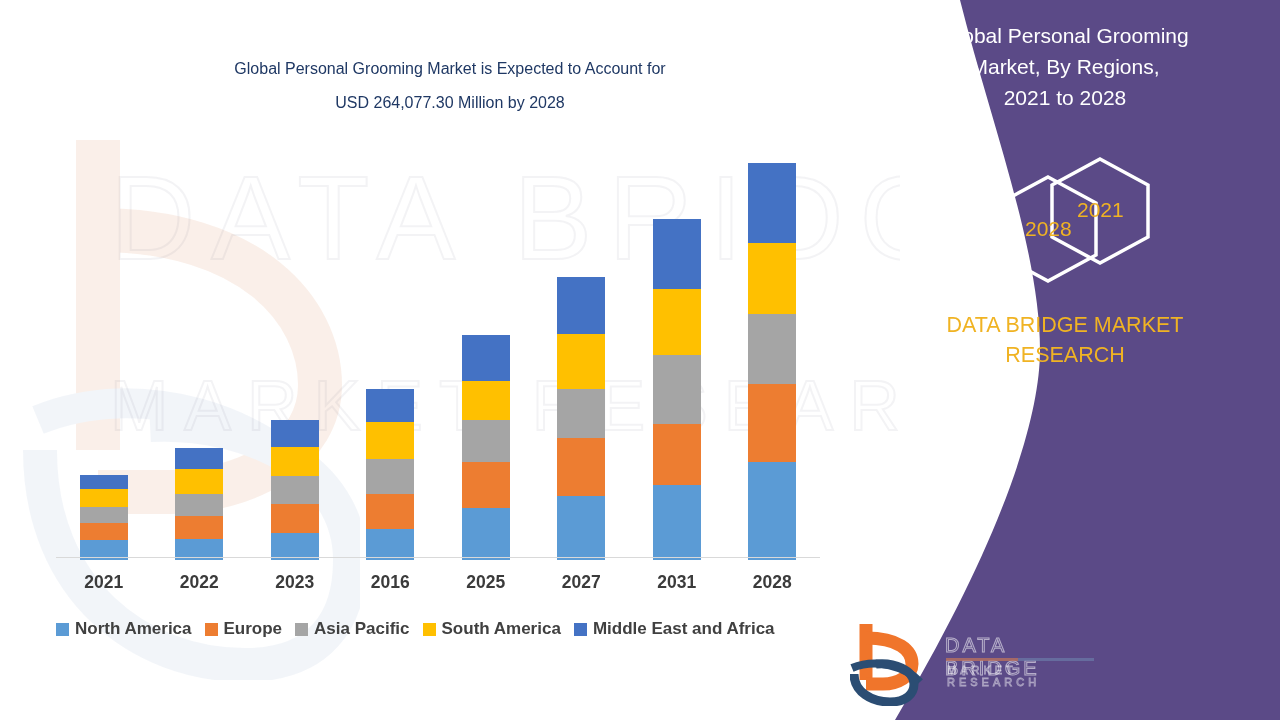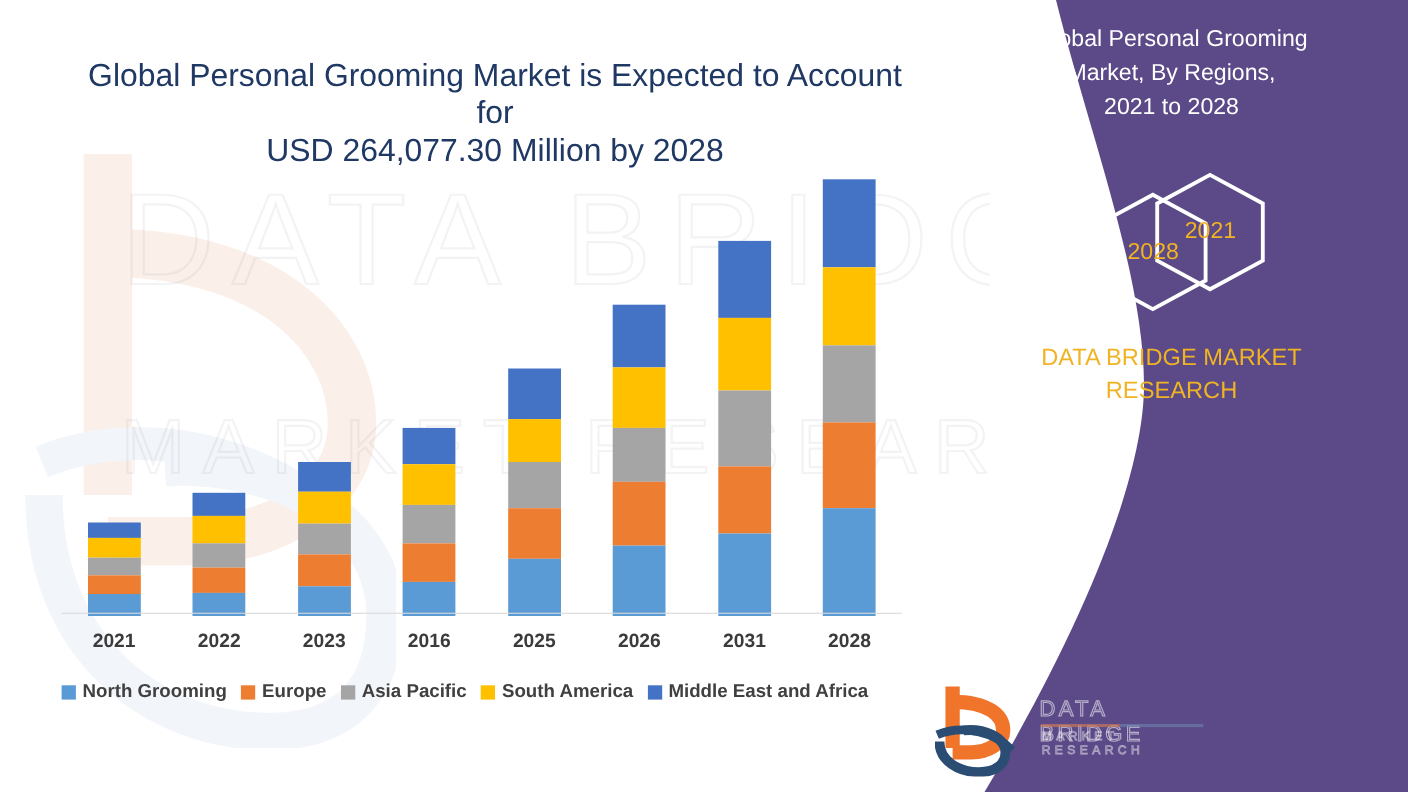--- a/index.html
+++ b/index.html
@@ -32,21 +32,21 @@
   }
   .bg-word-mark .w2{
     font-size:70px; letter-spacing:16px; font-weight:400; margin-top:80px;
     color:transparent; -webkit-text-stroke:2px rgba(120,120,140,.085);
     white-space:nowrap;
   }
 
   
   #chart-title{
     position:absolute; left:60px; top:52px; width:780px;
-    text-align:center; color:#1f3864; font-size:29px; line-height:34px;
+    text-align:center; color:#1f3864; font-size:16px; line-height:34px;
     font-weight:400;
   }
 
   
   #plot{
     position:absolute; left:56px; top:160px; width:764px; height:400px;
   }
   #axis-line{
     position:absolute; left:56px; top:557px; width:764px; height:1px;
     background:#d9d9d9;
@@ -194,28 +194,28 @@
         <div class="seg" title="Middle East and Africa 2028: 33470" style="height: 80.1677px; background: rgb(68, 114, 196);"></div>
       </div>
     </div>
   <div id="axis-line"></div>
   <div id="xticks">
       <div class="xtick" style="left: -0.25px;">2021</div>
       <div class="xtick" style="left: 95.25px;">2022</div>
       <div class="xtick" style="left: 190.75px;">2023</div>
       <div class="xtick" style="left: 286.25px;">2016</div>
       <div class="xtick" style="left: 381.75px;">2025</div>
-      <div class="xtick" style="left: 477.25px;">2026</div>
+      <div class="xtick" style="left: 477.25px;">2027</div>
       <div class="xtick" style="left: 572.75px;">2031</div>
       <div class="xtick" style="left: 668.25px;">2028</div>
     </div>
   <div id="legend">
       <div class="legend-item">
         <span class="legend-swatch" style="background: rgb(91, 155, 213);"></span>
-        <span class="legend-label">North Grooming</span>
+        <span class="legend-label">North America</span>
       </div>
       <div class="legend-item">
         <span class="legend-swatch" style="background: rgb(237, 125, 49);"></span>
         <span class="legend-label">Europe</span>
       </div>
       <div class="legend-item">
         <span class="legend-swatch" style="background: rgb(165, 165, 165);"></span>
         <span class="legend-label">Asia Pacific</span>
       </div>
       <div class="legend-item">

